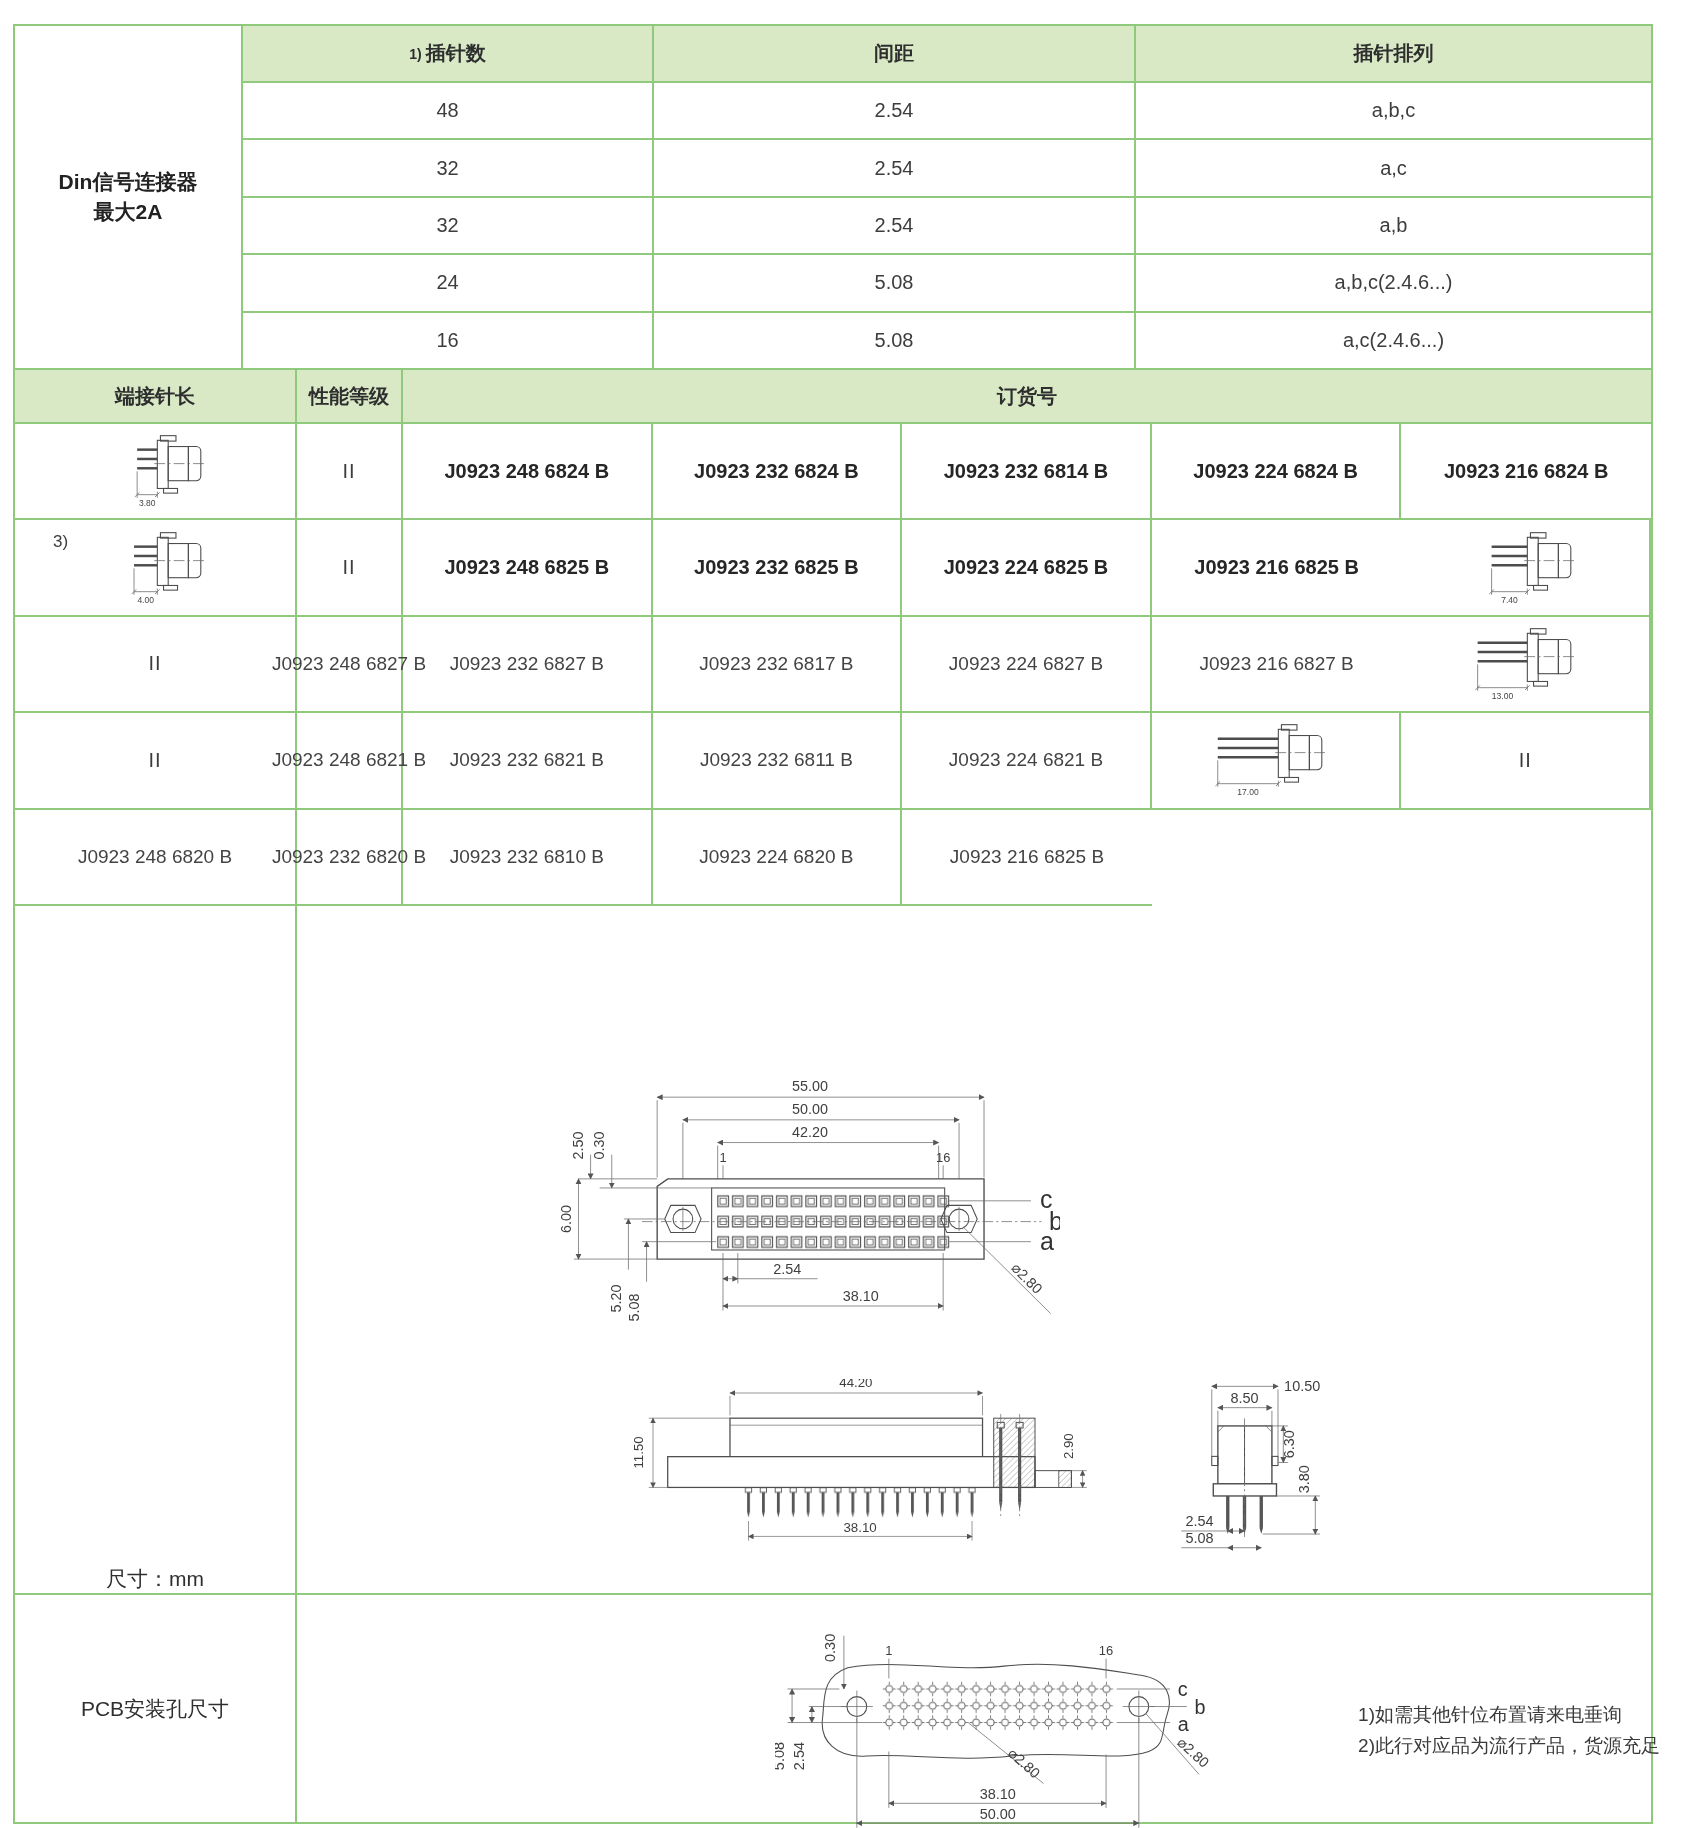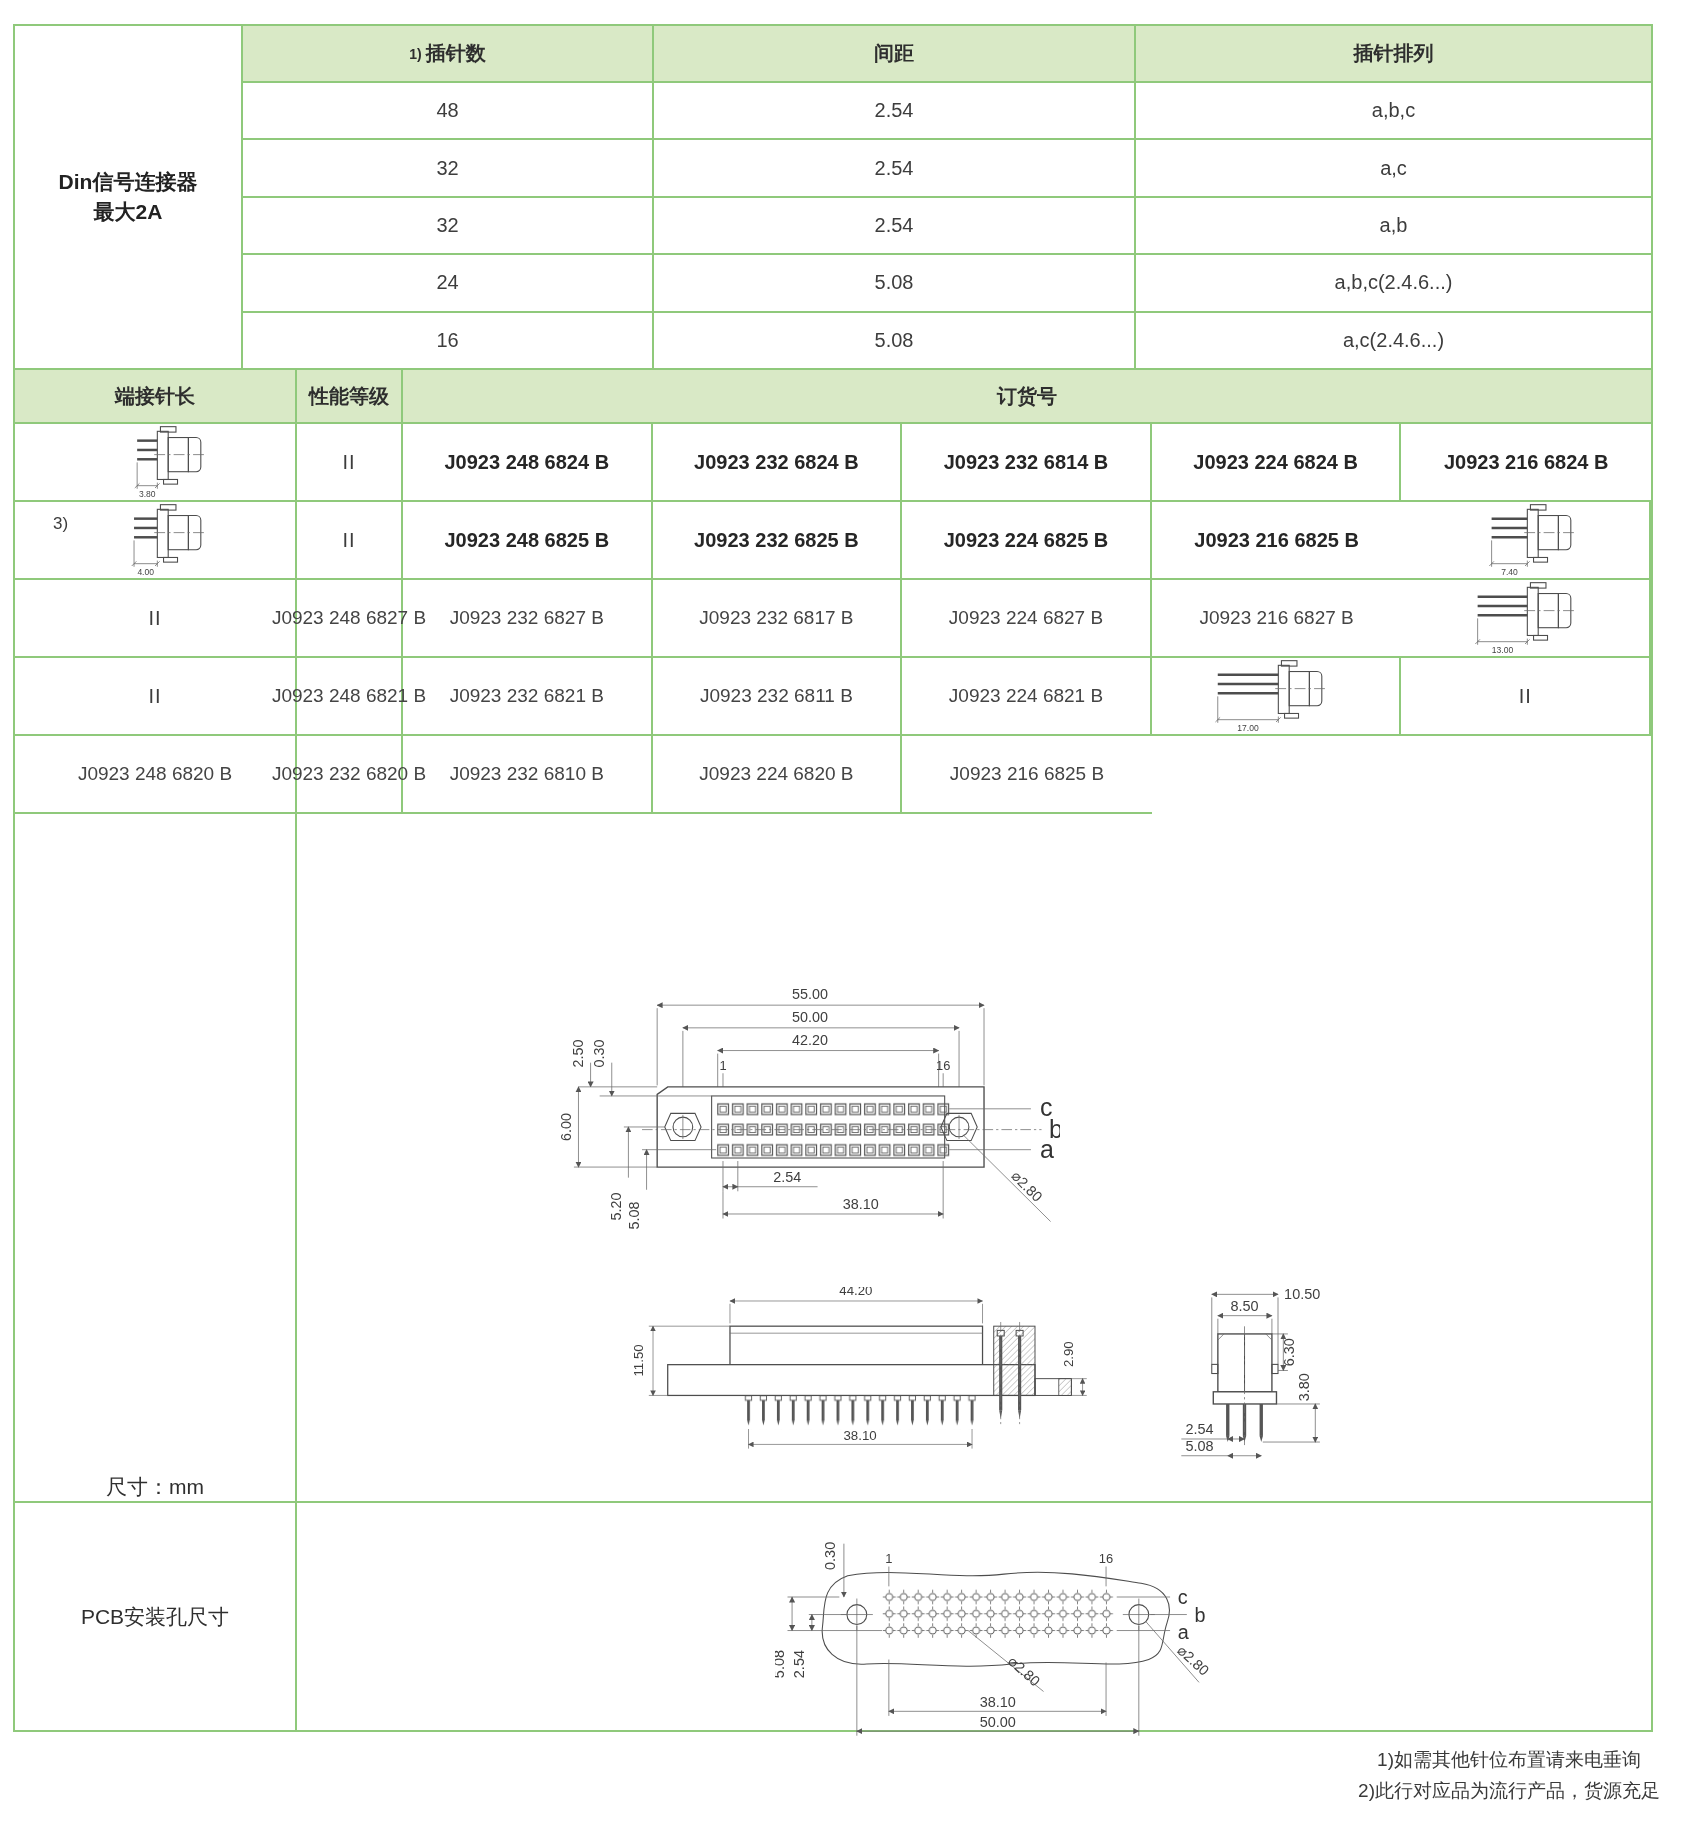--- a/index.html
+++ b/index.html
@@ -15,21 +15,21 @@
   .val{font-size:20px;color:#3d3d3d;}
   .product{font-weight:bold;font-size:21px;line-height:30px;color:#222;}
   .pn{font-size:19px;color:#444;white-space:nowrap;}
   .rowbold .pn{font-weight:bold;font-size:20px;color:#262626;}
   .grade{font-size:20px;color:#3d3d3d;letter-spacing:1px;}
   .fnref{font-size:14px;margin-right:4px;font-weight:bold;vertical-align:top;}
   .note3{position:absolute;left:38px;top:12px;font-size:17px;color:#3c3c3c;}
   .seclabel{font-size:21px;color:#2f2f2f;}
   .dimlabelwrap{display:flex;align-items:flex-end;justify-content:center;padding-top:392px;}
   .drawcell{position:relative;}
-  .footnotes{position:absolute;right:27px;top:1744px;text-align:center;font-size:19px;
+  .footnotes{position:absolute;right:27px;top:1699px;text-align:left;font-size:19px;
              color:#3a3a3a;line-height:31px;}
   svg text{font-family:"Liberation Sans","DejaVu Sans",sans-serif;}
   .dt{font-size:19px;fill:#3f3f3f;}
   .rowletter{font-size:33px;fill:#333;}
   .rowletter2{font-size:26px;fill:#333;}
   .pinnum{font-size:17px;fill:#3f3f3f;}
   .iclabel{font-size:11px;fill:#444;}
   .thin{stroke:#6b6b6b;stroke-width:1;fill:none;}
   .body{stroke:#4d4d4d;stroke-width:1.8;fill:#fff;}
   .body2{stroke:#4d4d4d;stroke-width:1.4;fill:none;}
@@ -69,21 +69,21 @@
 
       <div class="c val">24</div>
       <div class="c val">5.08</div>
       <div class="c val last">a,b,c(2.4.6...)</div>
 
       <div class="c val">16</div>
       <div class="c val">5.08</div>
       <div class="c val last">a,c(2.4.6...)</div>
     </div>
 
-    <div class="sec" style="grid-template-columns:282px 106px repeat(5,1fr);grid-template-rows:54px repeat(5,1fr);height:444px;">
+    <div class="sec" style="grid-template-columns:282px 106px repeat(5,1fr);grid-template-rows:54px repeat(5,1fr);height:536px;">
       <div class="c hd">端接针长</div>
       <div class="c hd">性能等级</div>
       <div class="c hd last" style="grid-column:3/8;">订货号</div>
 
       <div class="c">
         <svg width="132" height="74" viewBox="0 0 170 95">
           <g class="body2">
             <rect x="88" y="8" width="14" height="62"></rect>
               <rect x="102" y="16" width="26" height="44"></rect>
             <path d="M128,16 h10 a6,6 0 0 1 6,6 v32 a6,6 0 0 1 -6,6 h-10 z"></path>

